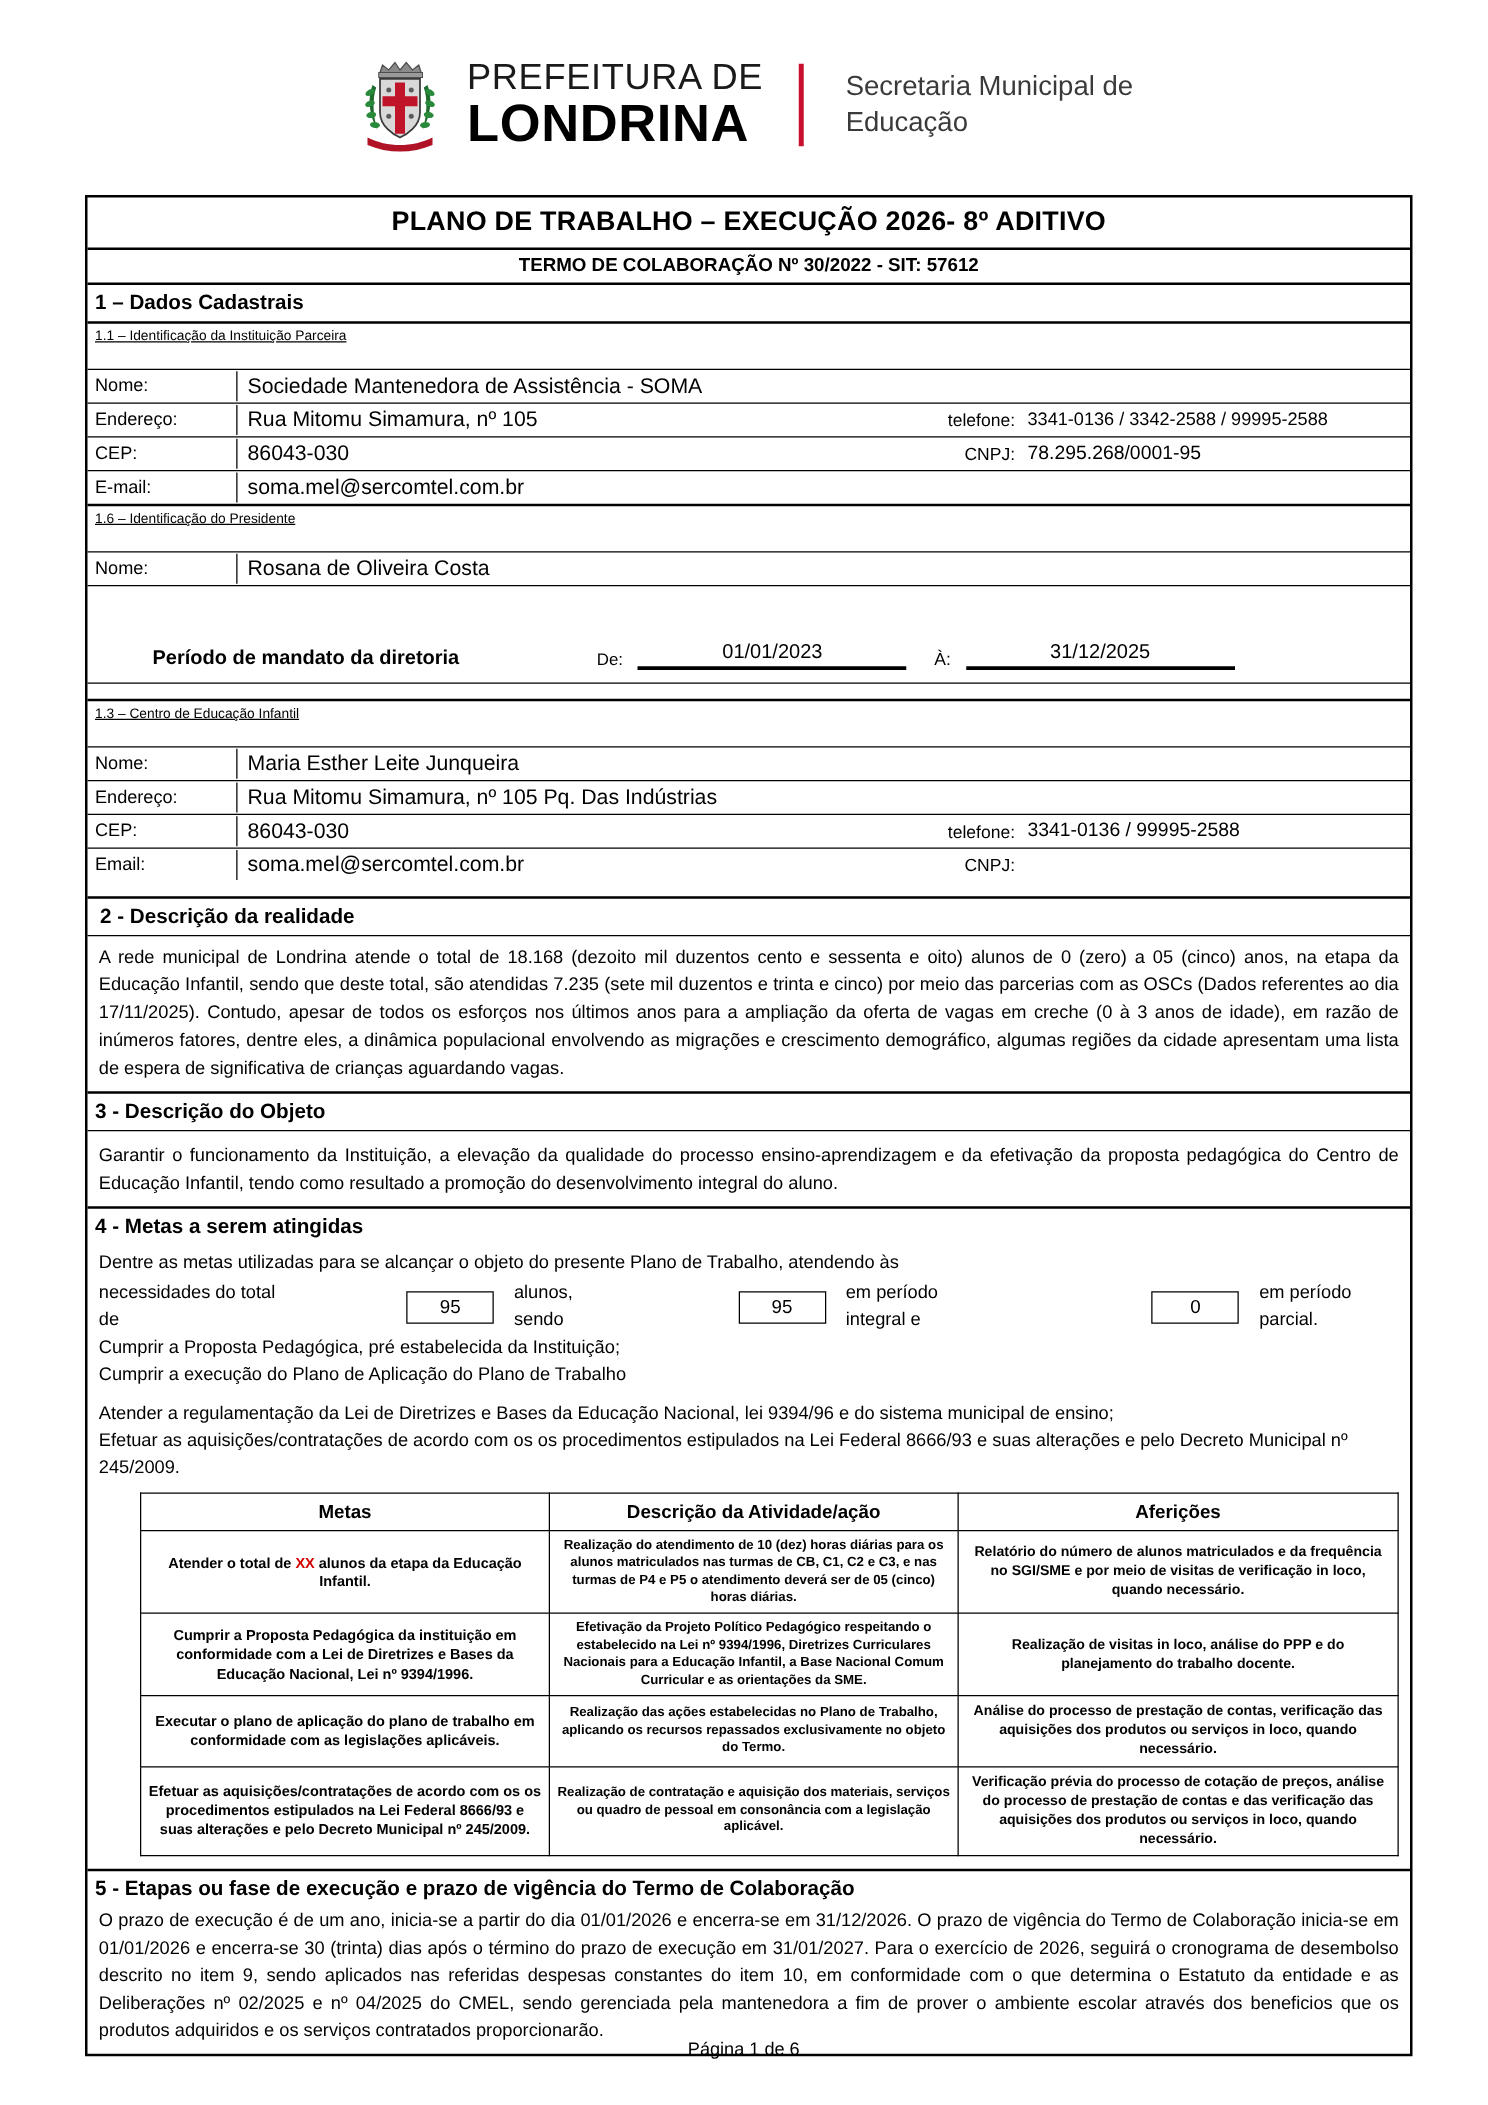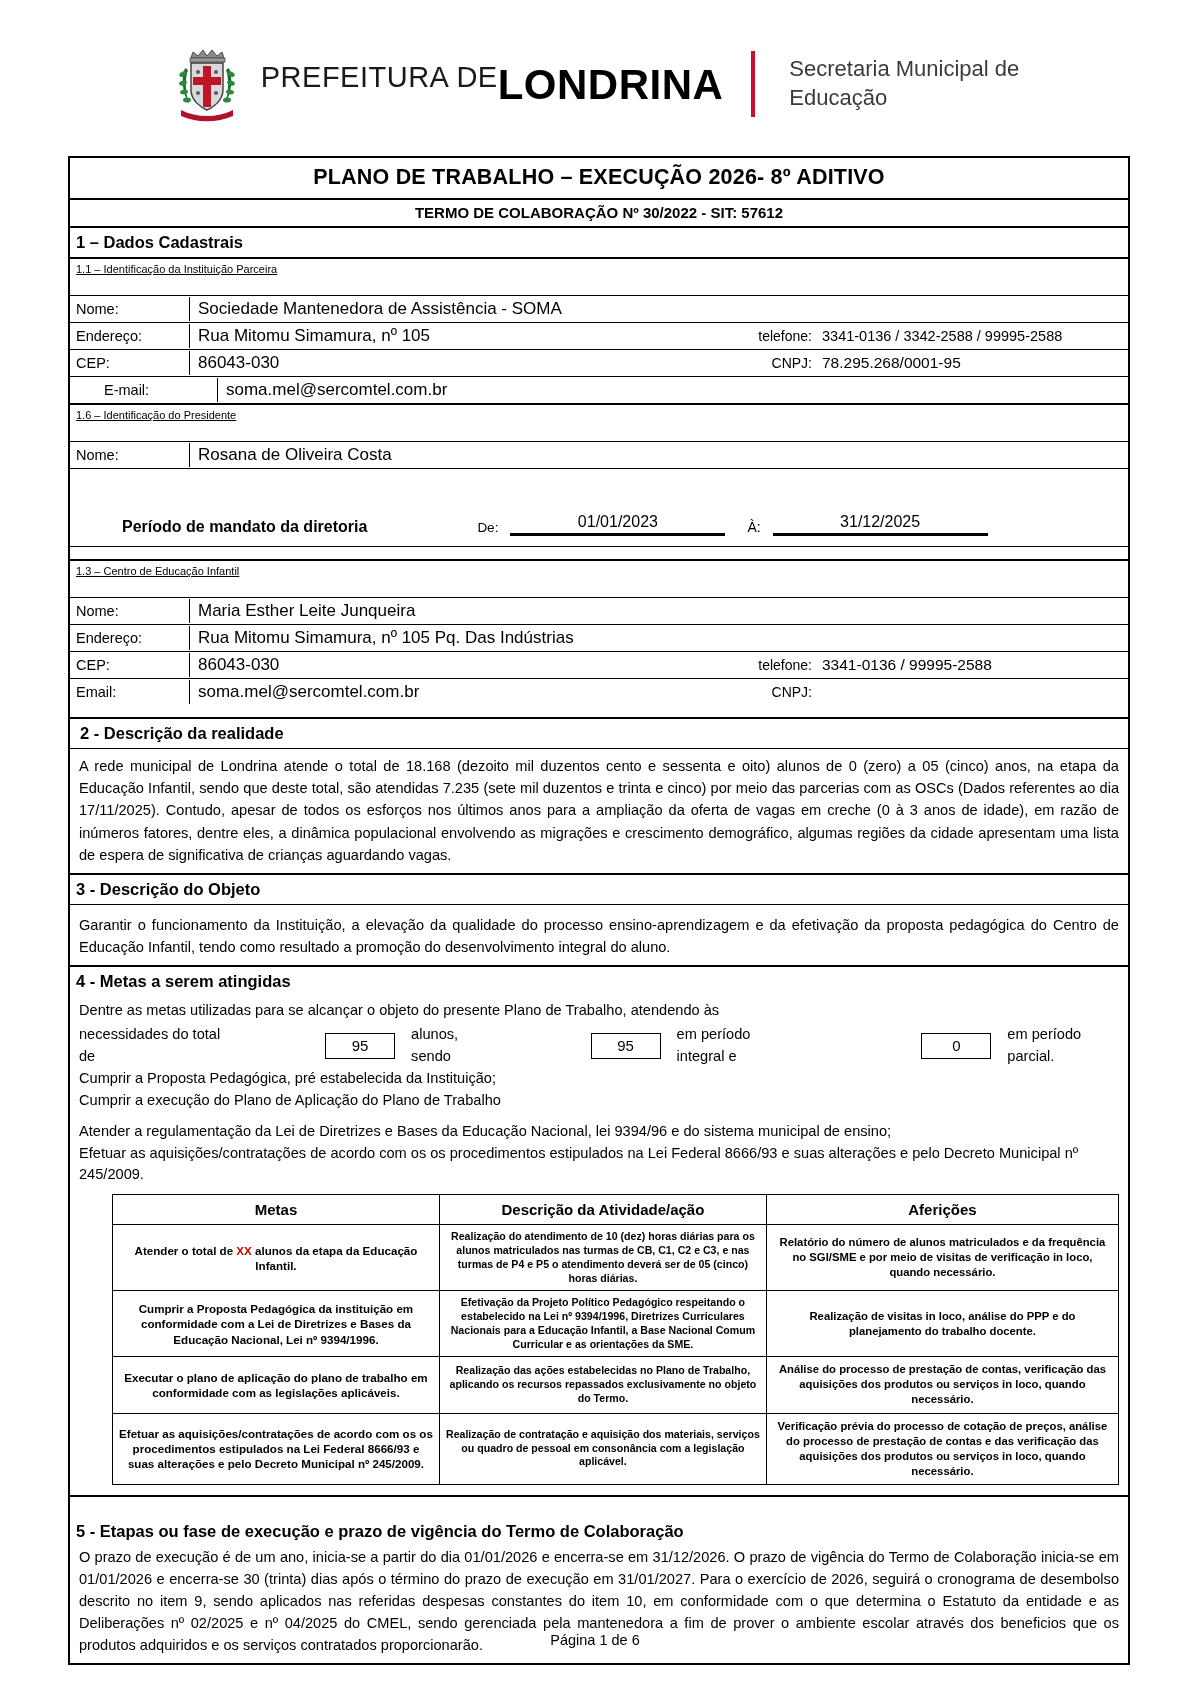--- a/index.html
+++ b/index.html
@@ -32,21 +32,21 @@
   }
   .brasao {
     width: 72px;
     height: 80px;
     position: relative;
     flex: 0 0 auto;
   }
   .brasao svg { display: block; }
   .pref-words {
     display: flex;
-    flex-direction: row;
+    flex-direction: column;
     justify-content: center;
     line-height: 1;
   }
   .pref-line1 {
     font-size: 29px;
     letter-spacing: 0.5px;
     color: #1a1a1a;
     font-weight: 400;
   }
   .pref-line2 {
@@ -73,21 +73,21 @@
   
   .doc {
     margin: 22px 60px 0 68px;
     border: 2px solid #000;
     box-sizing: border-box;
   }
   .band {
     border-bottom: 2px solid #000;
     box-sizing: border-box;
   }
-  .band:last-child { border-bottom: none; margin-top: 20px; }
+  .band:last-child { border-bottom: none; }
 
   .title-main {
     text-align: center;
     font-size: 21.5px;
     font-weight: bold;
     padding: 7px 4px 8px 4px;
     letter-spacing: .2px;
   }
   .title-sub {
     text-align: center;
@@ -348,21 +348,21 @@
         <div class="flabel">CEP:</div>
         <div class="fval">
           <div class="fval-wide">
             <span>86043-030</span>
             <span class="sublabel">CNPJ:</span>
             <span class="subval">78.295.268/0001-95</span>
           </div>
         </div>
       </div>
 
-      <div class="frow" style="border-bottom:none;padding-left:28px;">
+      <div class="frow" style="border-bottom:none;">
         <div class="flabel">E-mail:</div>
         <div class="fval">soma.mel@sercomtel.com.br</div>
       </div>
     </div>
 
     <div class="band">
       <div class="sub-head" style="border-bottom:1px solid #000;">
         <span class="u">1.6 – Identificação do Presidente</span>
       </div>
       <div class="frow">

